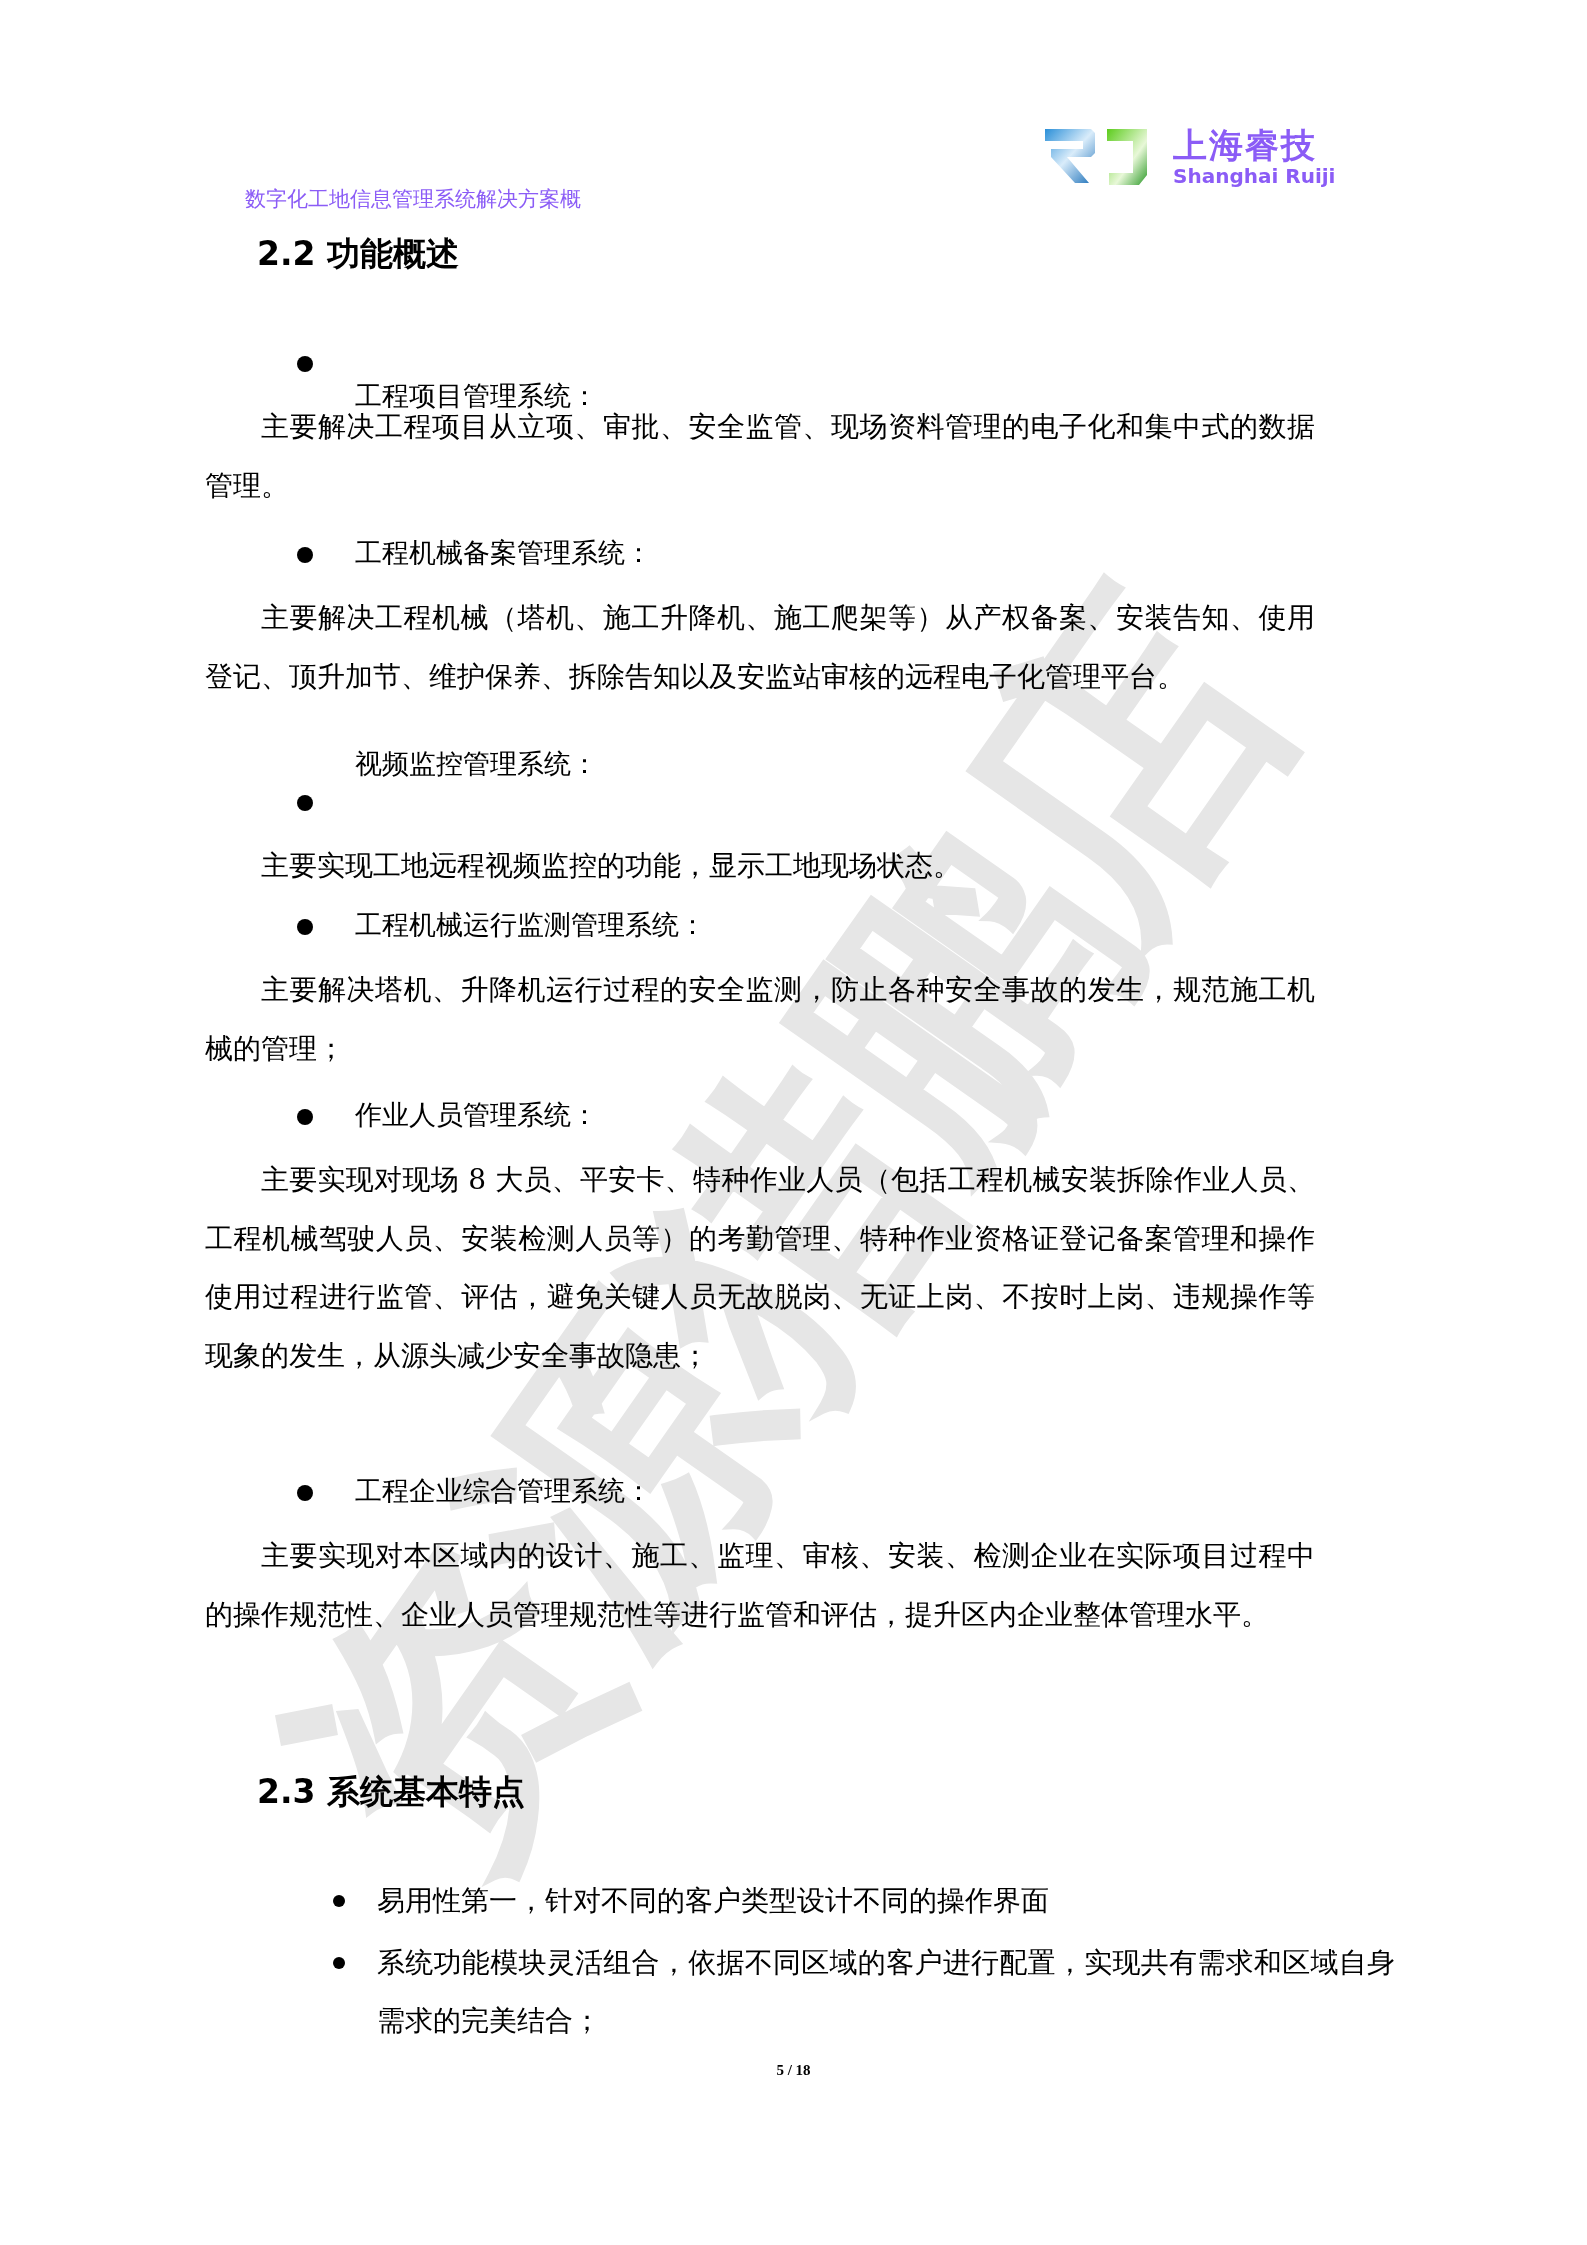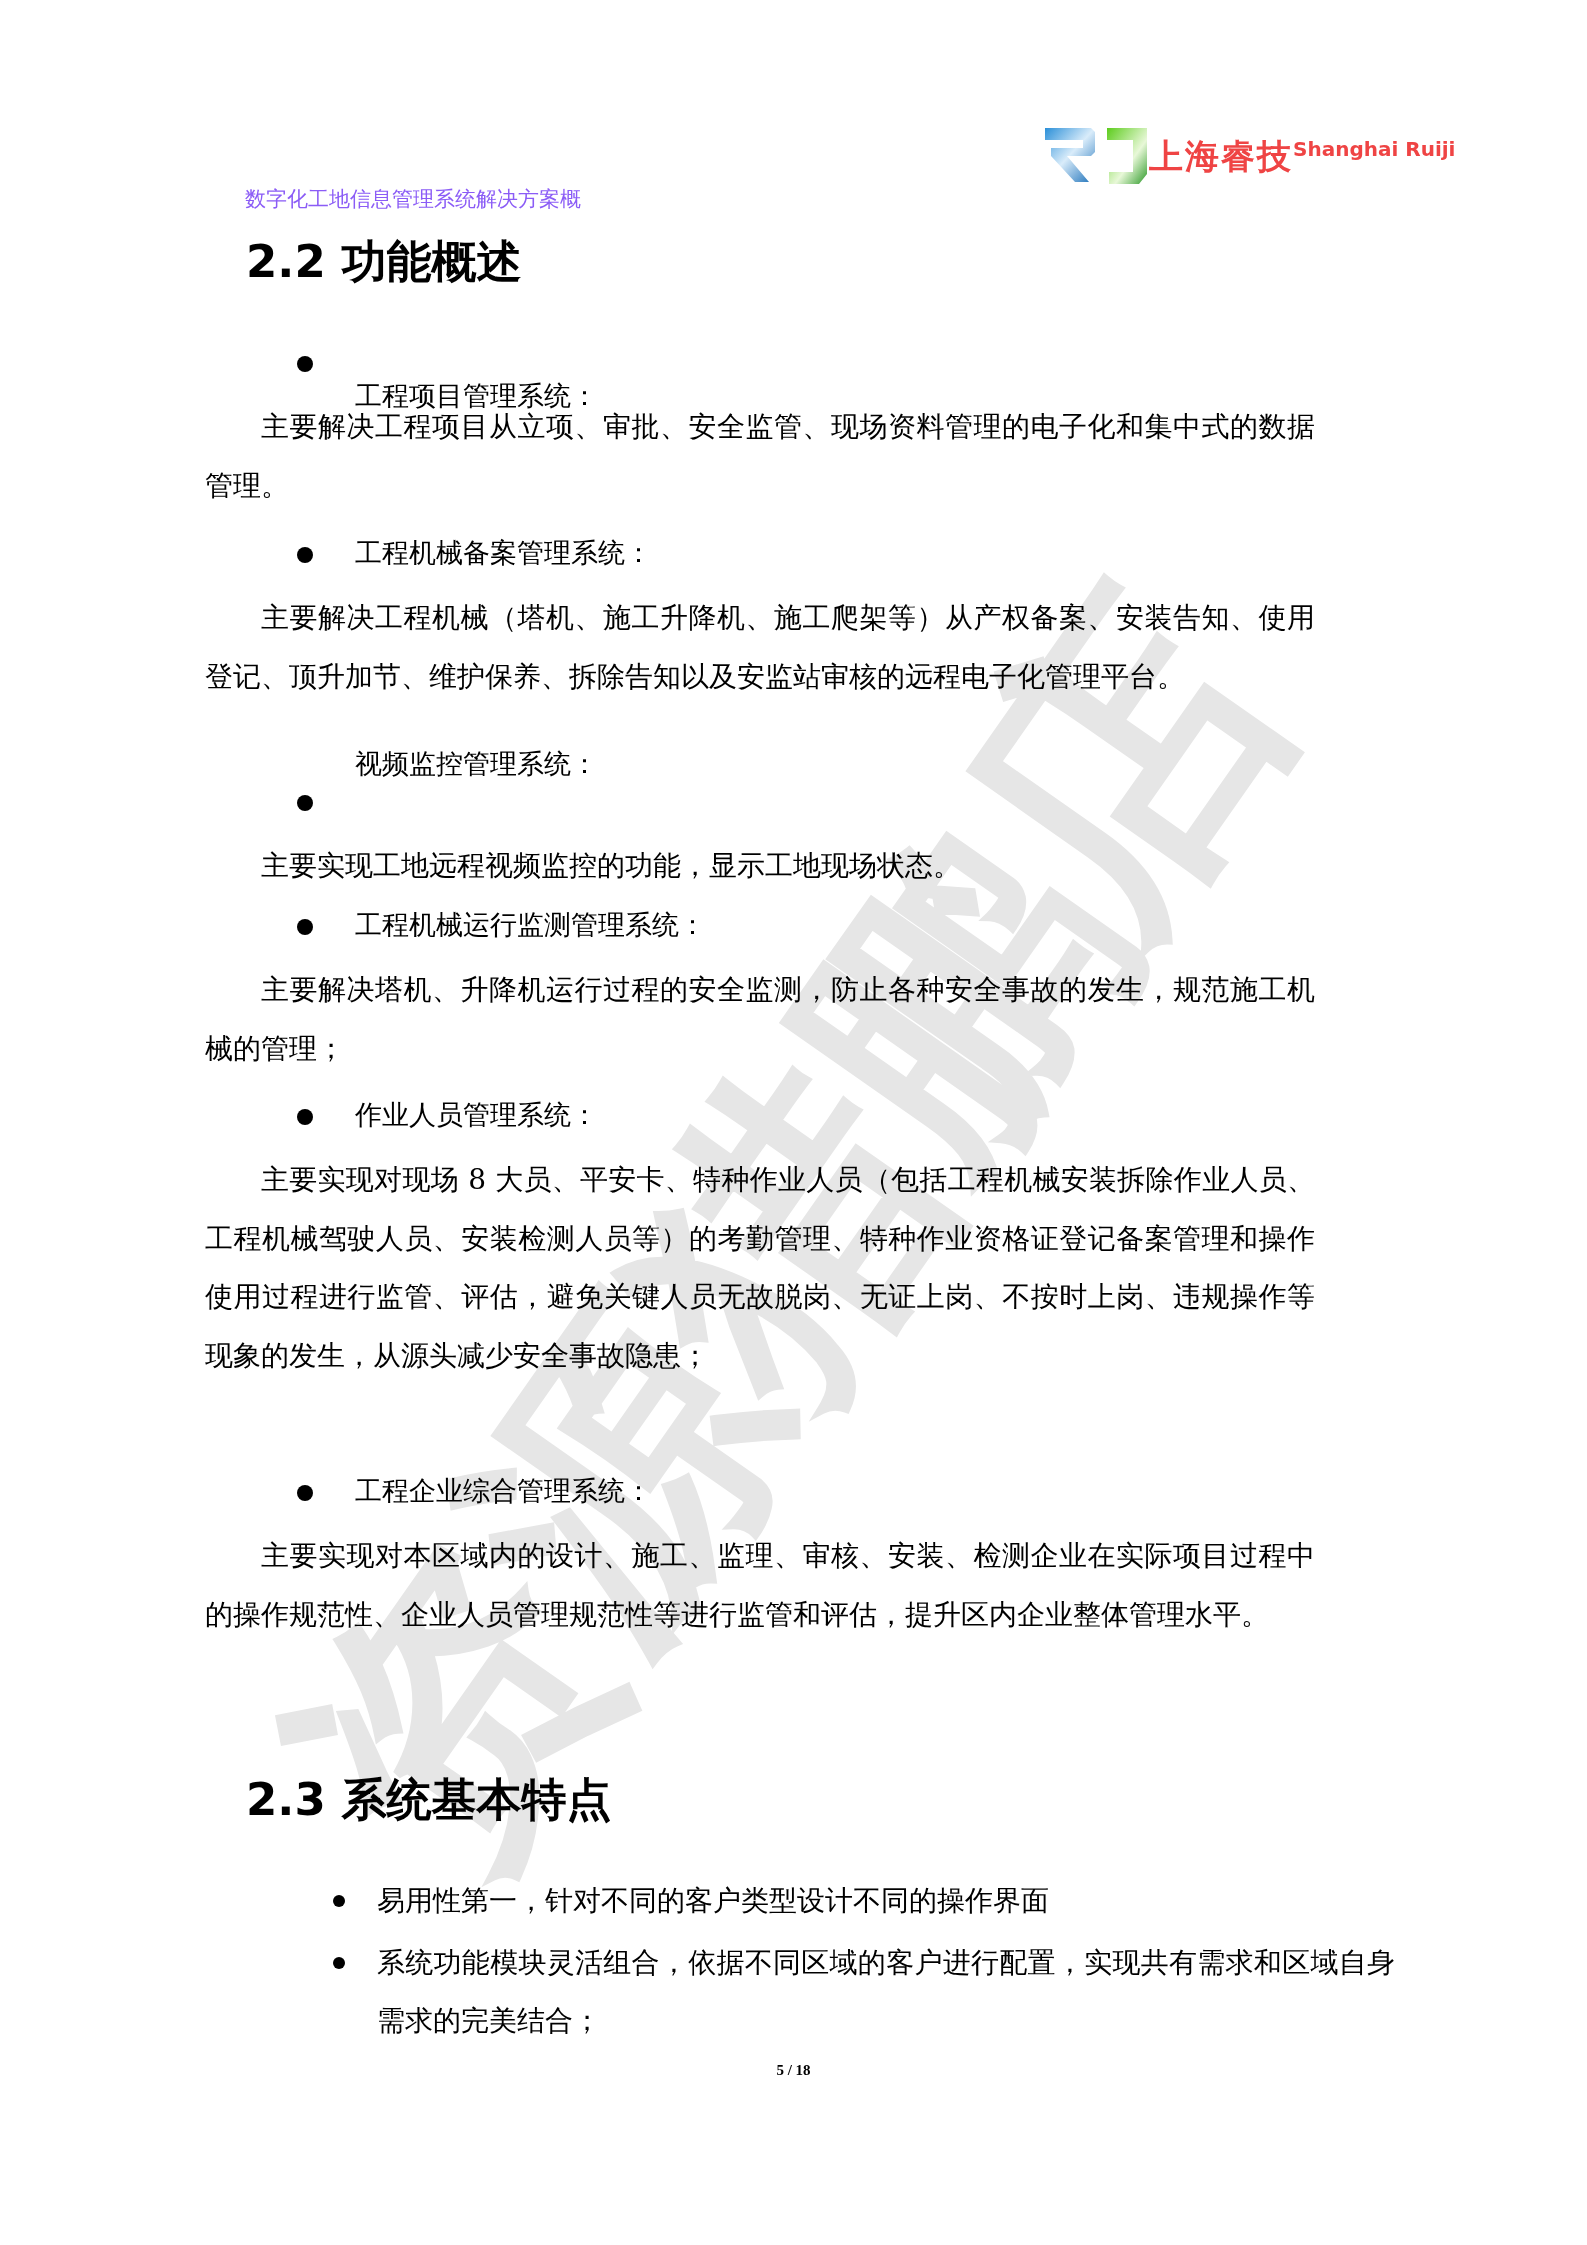--- a/index.html
+++ b/index.html
@@ -40,22 +40,24 @@
       display: flex;
       align-items: center;
       z-index: 2;
     }
     .logo-mark {
       width: 104px;
       height: 60px;
       position: relative;
     }
     .logo-text {
+      margin-left: 24px;
       display: flex;
-      color: #ef4444;
+      flex-direction: column;
+      color: #8b5cf6;
       font-family: "DejaVu Sans", "Liberation Sans", sans-serif;
       font-weight: bold;
     }
     .logo-cn {
       font-size: 34px;
       letter-spacing: 2px;
       line-height: 38px;
     }
     .logo-en {
       font-size: 20px;
@@ -73,22 +75,22 @@
       position: absolute;
       left: 245px;
       top: 0;
       width: 1110px;
       z-index: 2;
     }
     .h2 {
       position: absolute;
       font-family: "DejaVu Sans", "Liberation Sans", sans-serif;
       font-weight: bold;
-      font-size: 45px;
-      left: 1px;
+      font-size: 33px;
+      left: 12px;
       white-space: nowrap;
     }
     .item {
       position: absolute;
       left: 0;
       width: 1110px;
     }
     .item-head {
       position: absolute;
       left: 56px;

